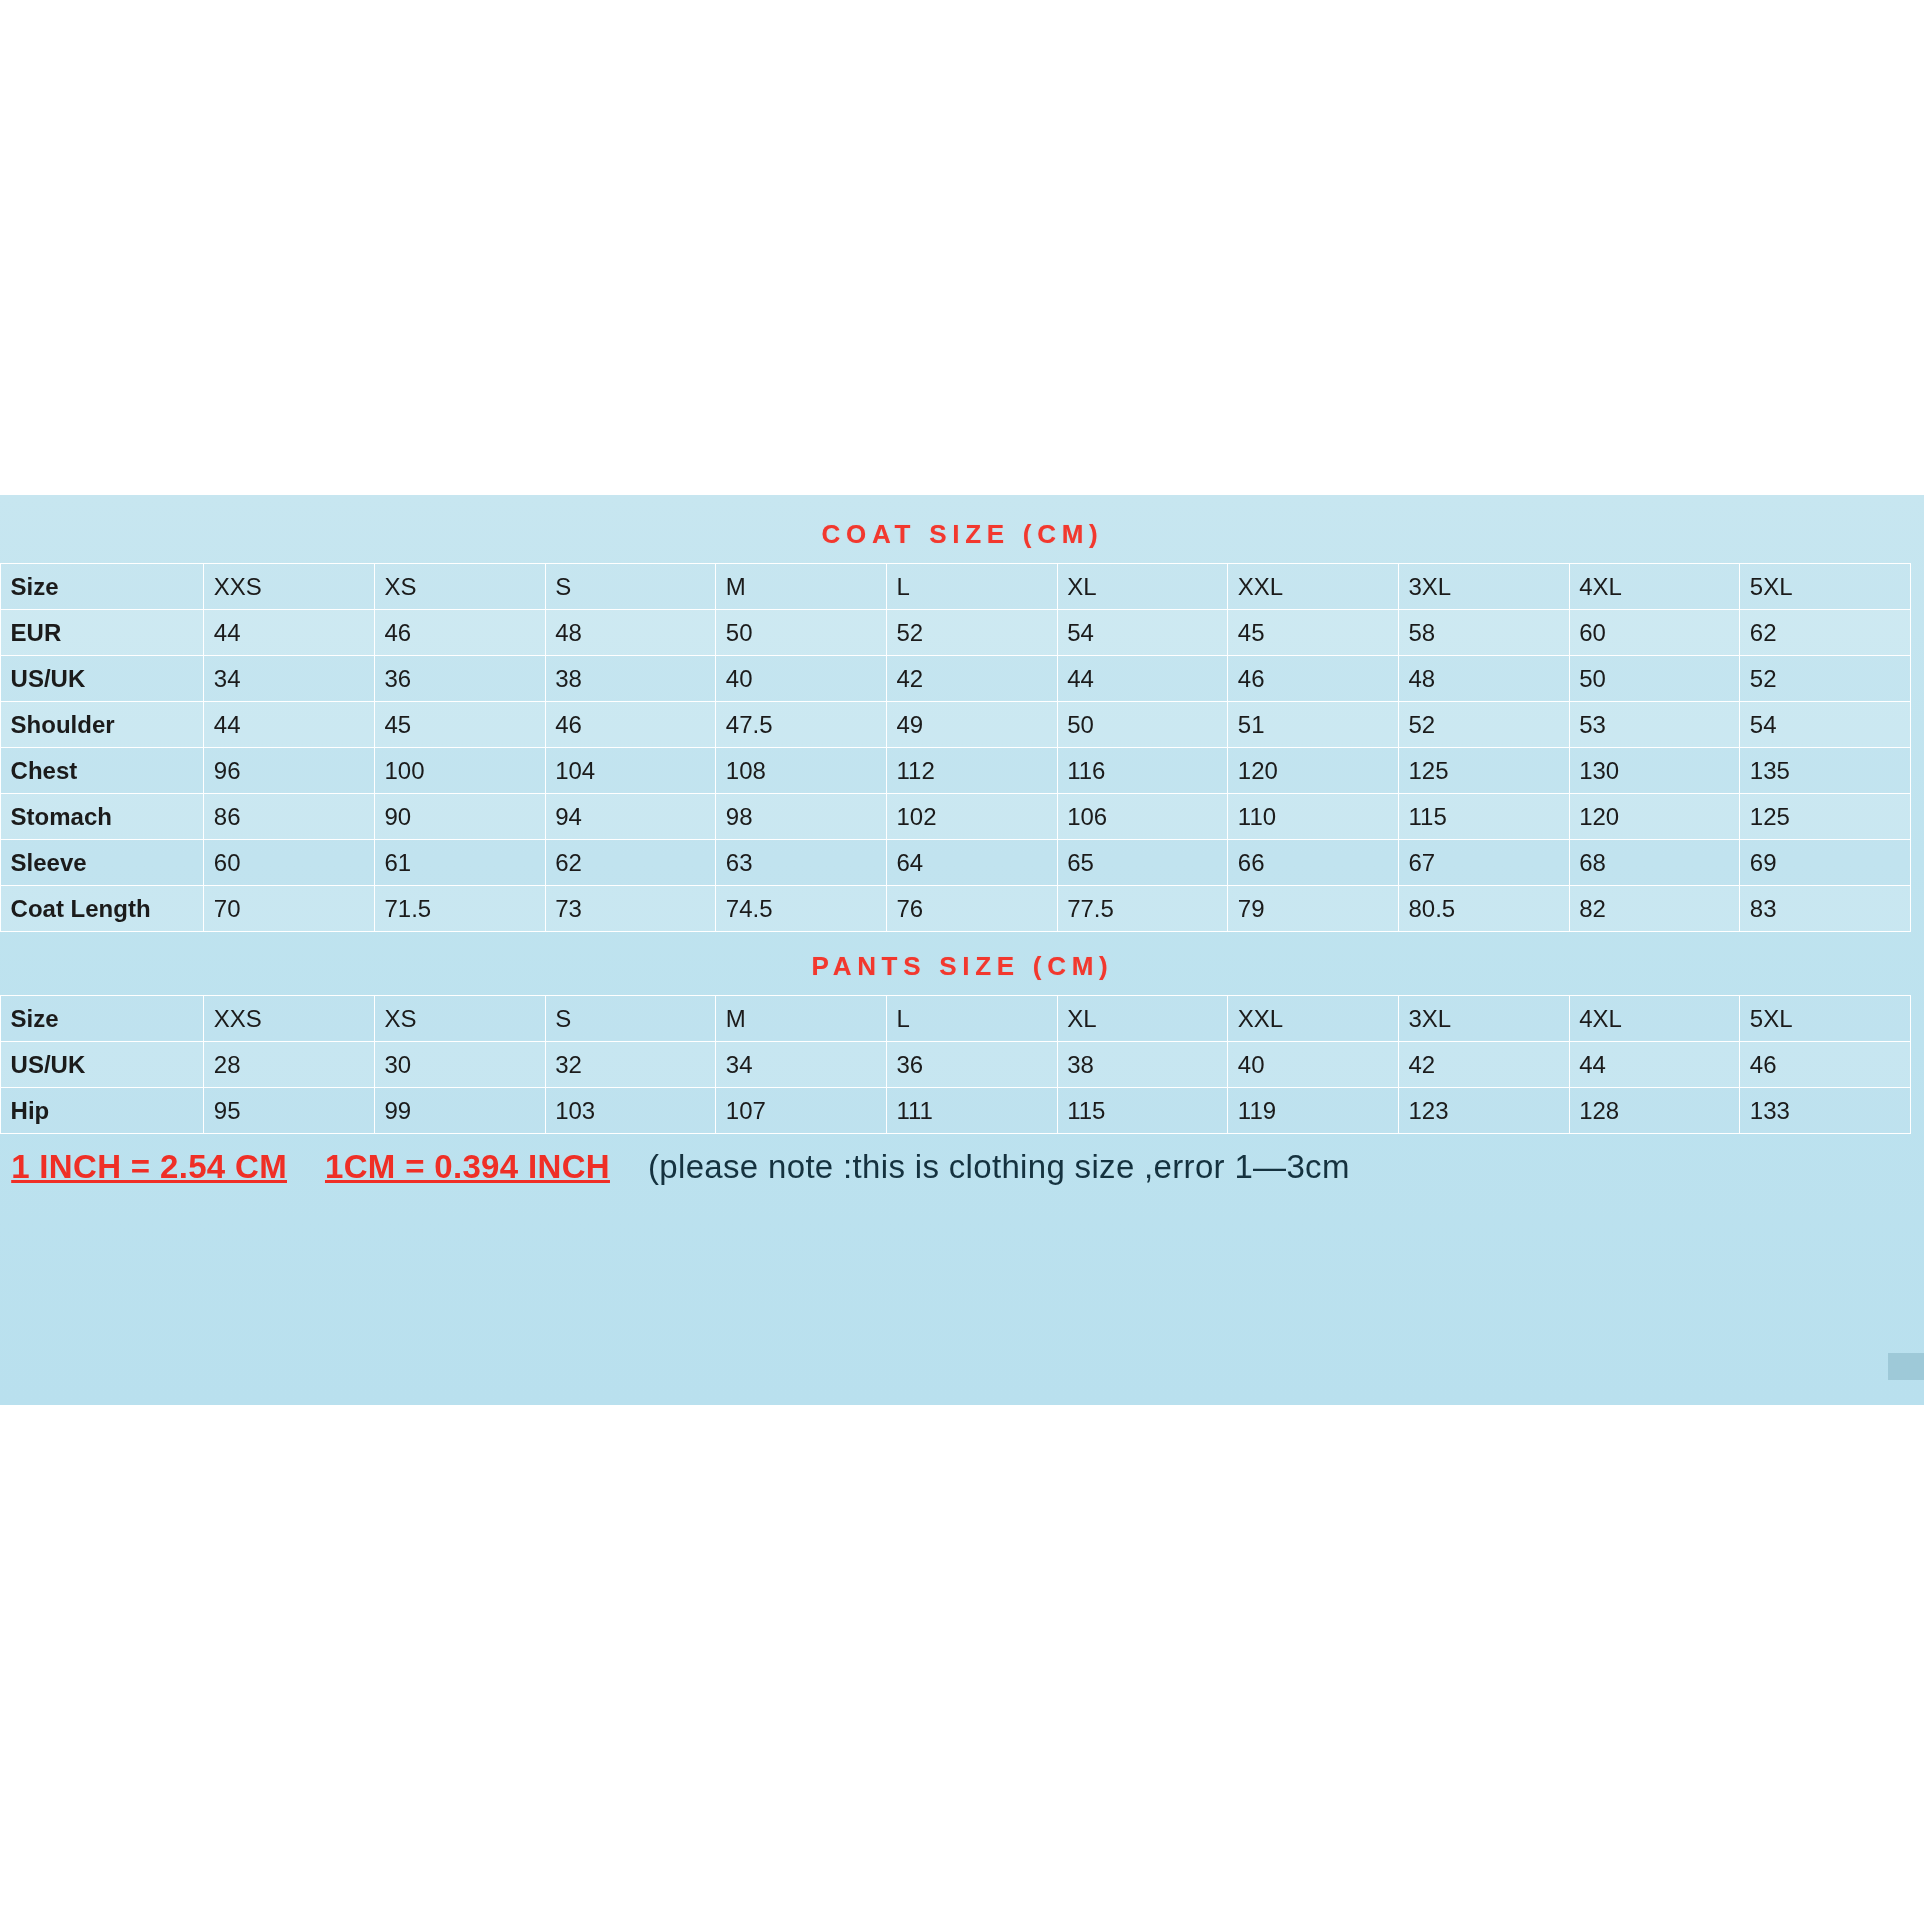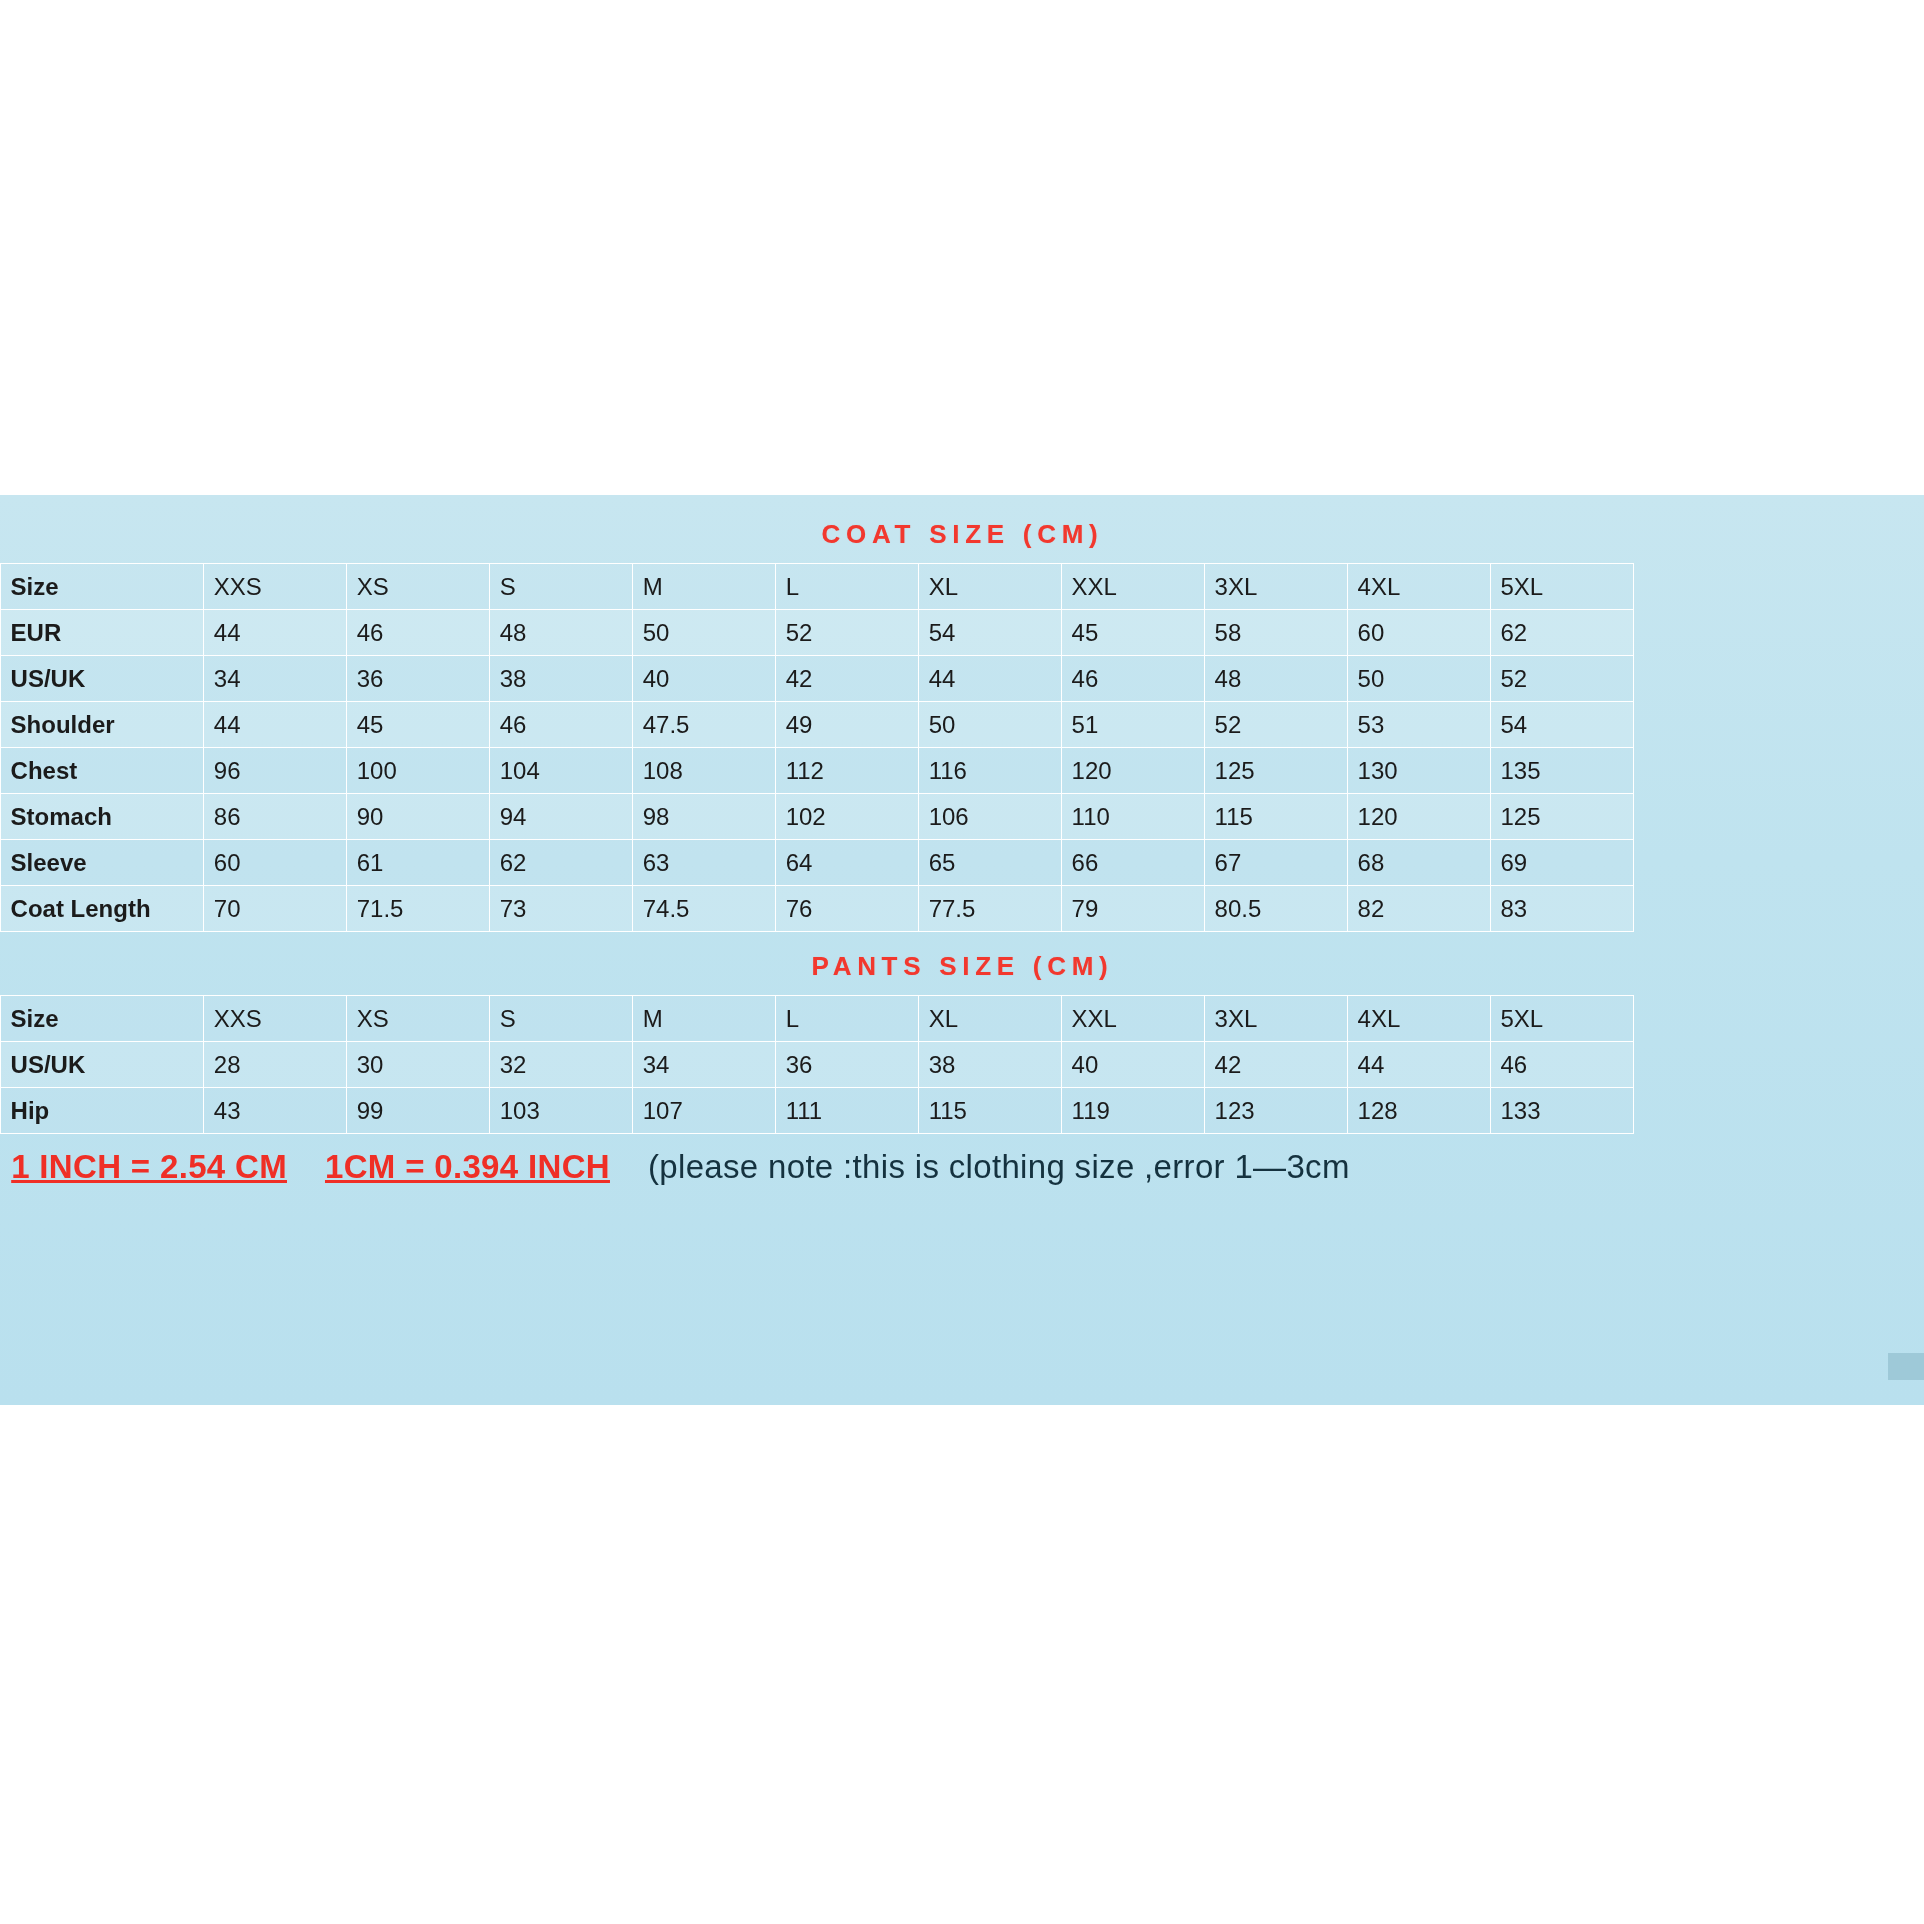--- a/index.html
+++ b/index.html
@@ -32,21 +32,21 @@
     padding-top: 24px;
     padding-bottom: 13px;
     text-shadow: 0 0 0.8px rgba(242,56,46,0.35);
   }
   .title.pants {
     padding-top: 19px;
     padding-bottom: 13px;
   }
   table.size {
     border-collapse: collapse;
-    width: 1634px;
+    width: 1911px;
     table-layout: fixed;
   }
   table.size td {
     border: 1.6px solid #ffffff;
     height: 45px;
     font-size: 24px;
     color: #1b1b1b;
     padding: 0 9.6px;
     vertical-align: middle;
     white-space: nowrap;
@@ -227,21 +227,21 @@
           <td>34</td>
           <td>36</td>
           <td>38</td>
           <td>40</td>
           <td>42</td>
           <td>44</td>
           <td>46</td>
         </tr>
         <tr>
           <td class="rowhead">Hip</td>
-          <td>43</td>
+          <td>95</td>
           <td>99</td>
           <td>103</td>
           <td>107</td>
           <td>111</td>
           <td>115</td>
           <td>119</td>
           <td>123</td>
           <td>128</td>
           <td>133</td>
         </tr>

